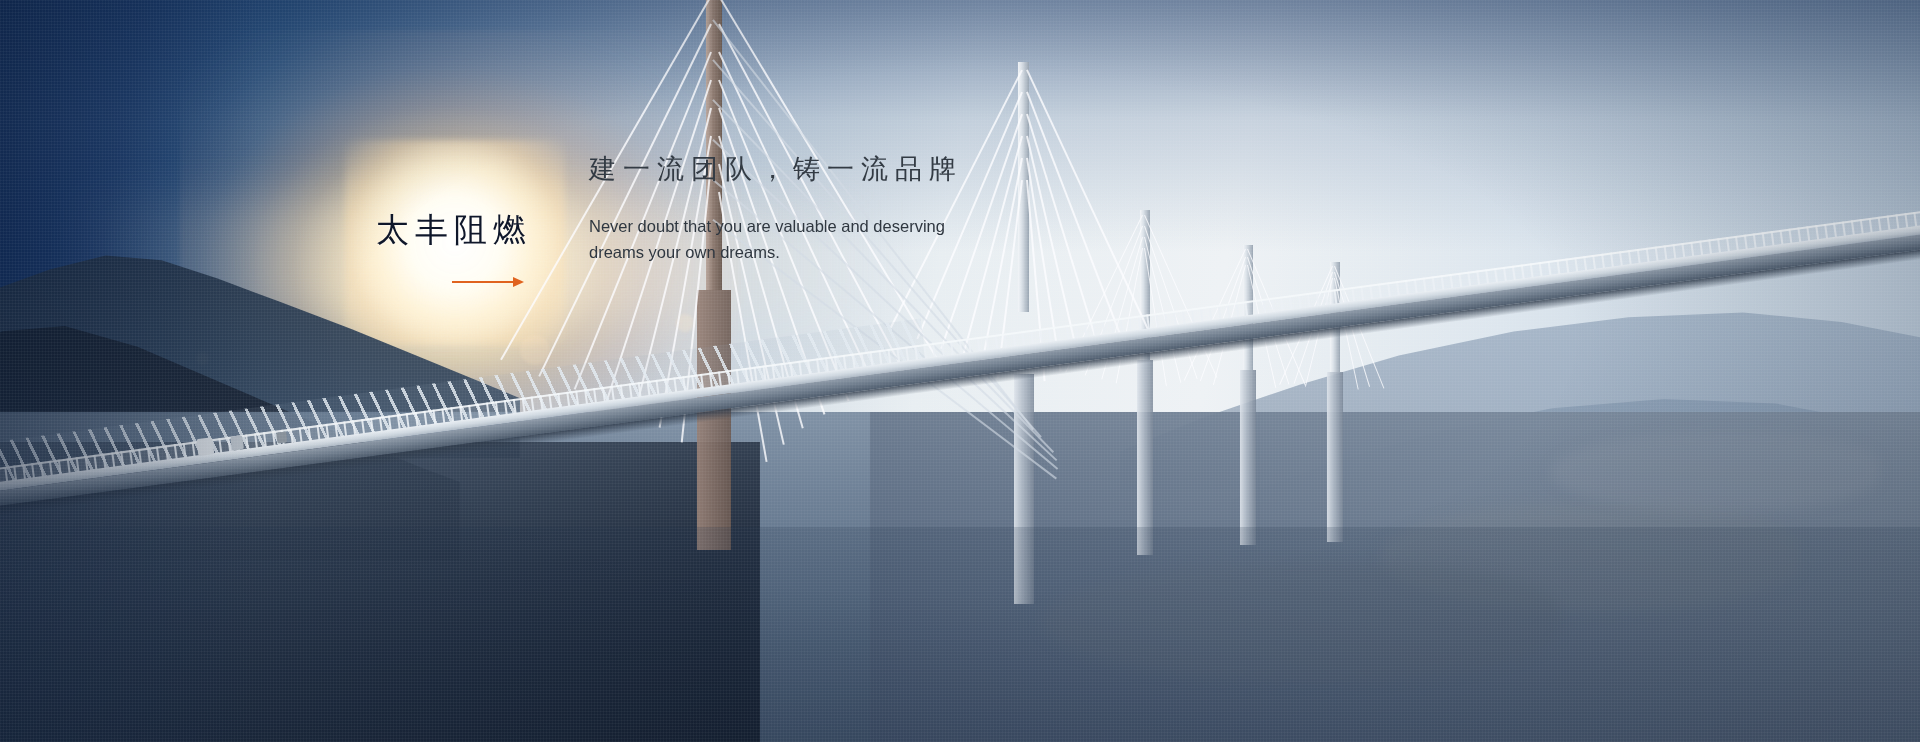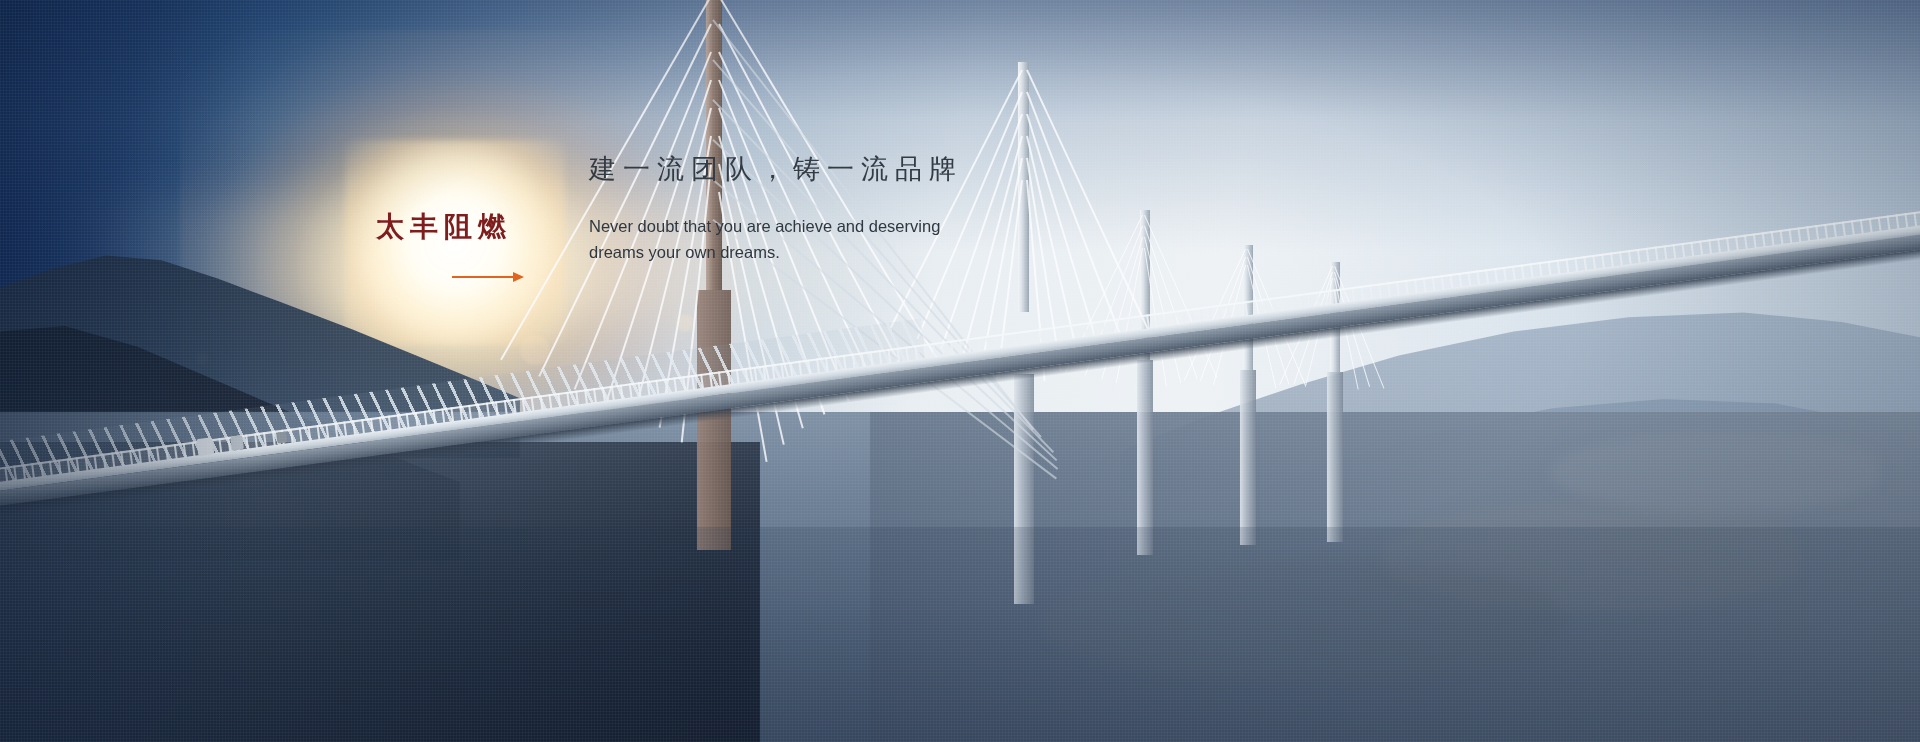--- a/index.html
+++ b/index.html
@@ -205,24 +205,24 @@
   }
 
   
   .content{ position:absolute; inset:0; }
 
   .logo-block{
     position:absolute; left:376px; top:212px; width:170px;
   }
   .logo-text{
     font-family:"DejaVu Sans","Liberation Sans",sans-serif;
-    font-size:28px;
-    font-weight:bold;
+    font-size:33px;
+    font-weight:normal;
     letter-spacing:6px;
-    color:#7f1d1d;
+    color:#0f172a;
     line-height:1.1;
     white-space:nowrap;
     text-shadow:0 1px 2px rgba(255,255,255,.55);
   }
   .logo-arrow{
     position:relative;
     margin-top:28px; margin-left:76px;
     width:72px; height:12px;
   }
   .logo-arrow .shaft{
@@ -403,19 +403,19 @@
       <div class="logo-text">太丰阻燃</div>
       <div class="logo-arrow">
         <span class="shaft"></span>
         <span class="head"></span>
       </div>
     </div>
 
     <div class="text-block">
       <div class="headline-sub">建一流团队，铸一流品牌</div>
       <div class="desc">
-        <div>Never doubt that you are achieve and deserving</div>
+        <div>Never doubt that you are valuable and deserving</div>
         <div>dreams your own dreams.</div>
       </div>
     </div>
 
   </div>
 </div>
 
 </body></html>

